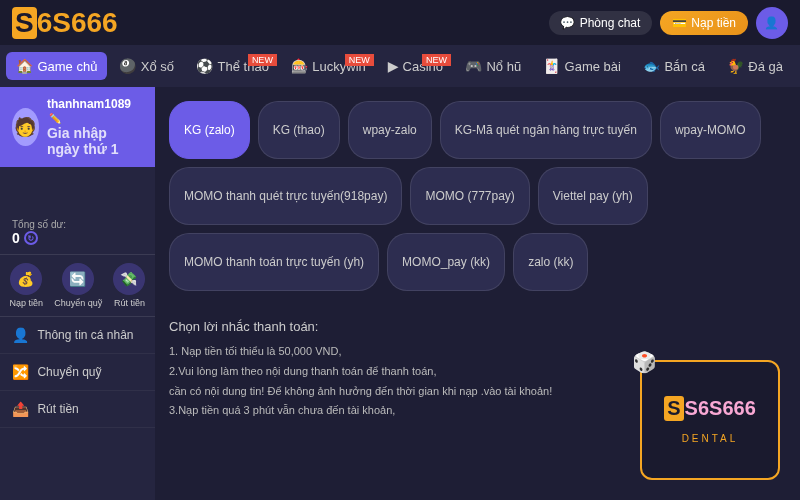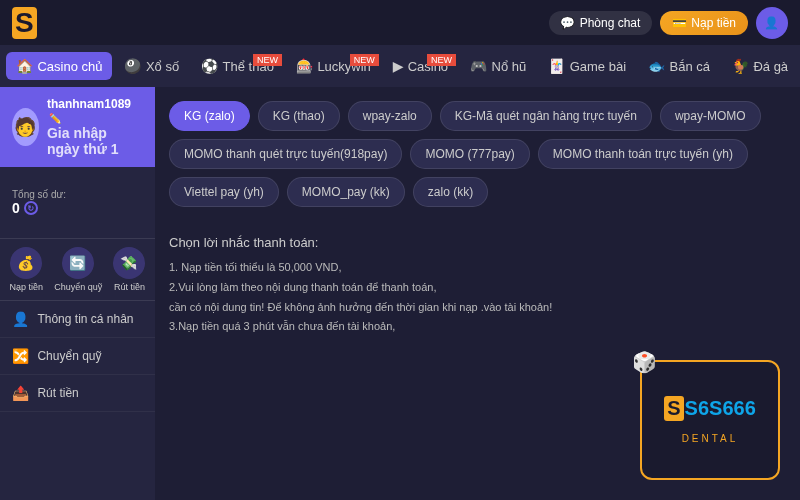--- a/index.html
+++ b/index.html
@@ -148,22 +148,23 @@
       font-size: 14px;
       color: rgba(255,255,255,0.8);
       font-weight: bold;
     }
     .edit-icon {
       font-size: 10px;
       color: #fff;
       margin-left: 2px;
     }
     .balance-section {
-      padding: 22px 12px;
+      padding: 8px 12px;
       border-bottom: 1px solid rgba(255,255,255,0.1);
+      margin-top: 44px;
     }
     .balance-label {
       font-size: 10px;
       color: #aaa;
     }
     .balance-value {
       font-size: 14px;
       font-weight: bold;
       color: #fff;
       display: flex;
@@ -236,21 +237,21 @@
     .payment-methods {
       display: flex;
       flex-wrap: wrap;
       gap: 8px;
       margin-bottom: 10px;
     }
     .payment-btn {
       background: #2d2d50;
       border: 1px solid rgba(255,255,255,0.1);
       color: #ccc;
-      padding: 7px 14px;
+      padding: 21px 14px;
       border-radius: 20px;
       font-size: 12px;
       cursor: pointer;
       white-space: nowrap;
     }
     .payment-btn.active {
       background: #6c5ce7;
       border-color: #6c5ce7;
       color: #fff;
     }
@@ -282,56 +283,57 @@
       border-radius: 12px;
       display: flex;
       flex-direction: column;
       align-items: center;
       justify-content: center;
       z-index: 100;
     }
     .watermark-logo-text {
       font-size: 22px;
       font-weight: 900;
-      color: #0ea5e9;
+      color: #f9a8d4;
     }
     .dice-icon {
       position: absolute;
       top: -12px;
       left: -10px;
       font-size: 20px;
     }
   </style>
 </head>
 <body>
 
 <div class="header">
   <div class="logo">
     <span class="logo-s">S</span>
+    <span class="logo-text">6S666</span>
   </div>
   <div class="header-right">
     <button class="header-btn">
       <span>💬</span>
       <span>Phòng chat</span>
     </button>
     <button class="header-btn accent">
       <span>💳</span>
       <span>Nạp tiền</span>
     </button>
     <button class="header-btn user-icon">
       <span>👤</span>
     </button>
   </div>
 </div>
 
 <div class="navbar">
 
 <div class="nav-item active">
       <span class="nav-icon">🏠</span>
-      <span>Casino chủ</span>
+      <span>Game chủ</span>
     </div>
     <div class="nav-item">
       <span class="nav-icon">🎱</span>
       <span>Xổ số</span>
     </div>
     <div class="nav-item">
       <span class="nav-icon">⚽</span>
       <span>Thể thao</span>
       <span class="nav-badge">NEW</span>
     </div>
@@ -421,22 +423,22 @@
   <div class="content">
     <div class="payment-methods">
 
     <button class="payment-btn active">KG  (zalo)</button>
         <button class="payment-btn">KG  (thao)</button>
         <button class="payment-btn">wpay-zalo</button>
         <button class="payment-btn">KG-Mã quét ngân hàng trực tuyến</button>
         <button class="payment-btn">wpay-MOMO</button>
         <button class="payment-btn">MOMO thanh quét trực tuyến(918pay)</button>
         <button class="payment-btn">MOMO  (777pay)</button>
+        <button class="payment-btn">Viettel pay  (yh)</button>
         <button class="payment-btn">MOMO thanh toán trực tuyến  (yh)</button>
-        <button class="payment-btn">Viettel pay  (yh)</button>
         <button class="payment-btn">MOMO_pay  (kk)</button>
         <button class="payment-btn">zalo  (kk)</button>
       </div>
 
     <div class="info-section">
       <div class="info-label">Chọn lời nhắc thanh toán:</div>
       <div class="info-list">
 
       <div>1. Nạp tiền tối thiểu là 50,000 VND,</div>
           <div>2.Vui lòng làm theo nội dung thanh toán để thanh toán,</div>

